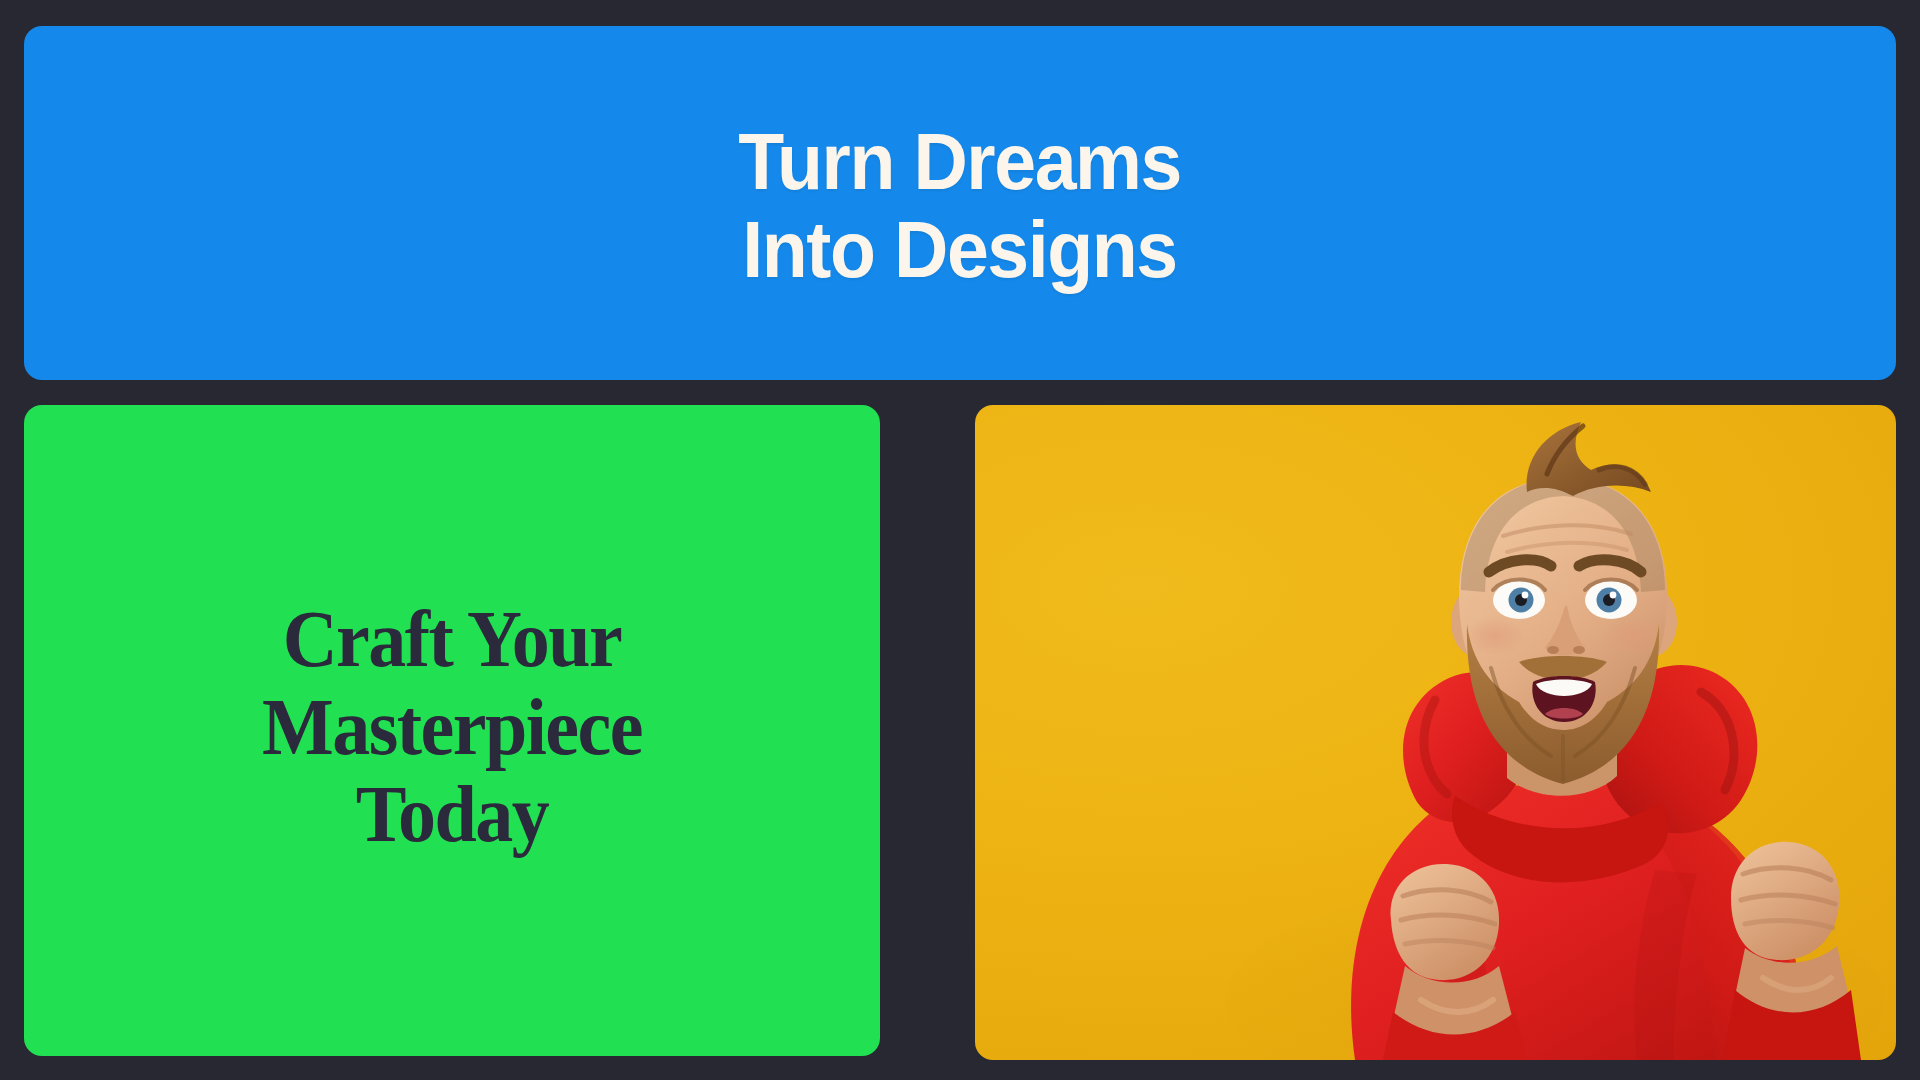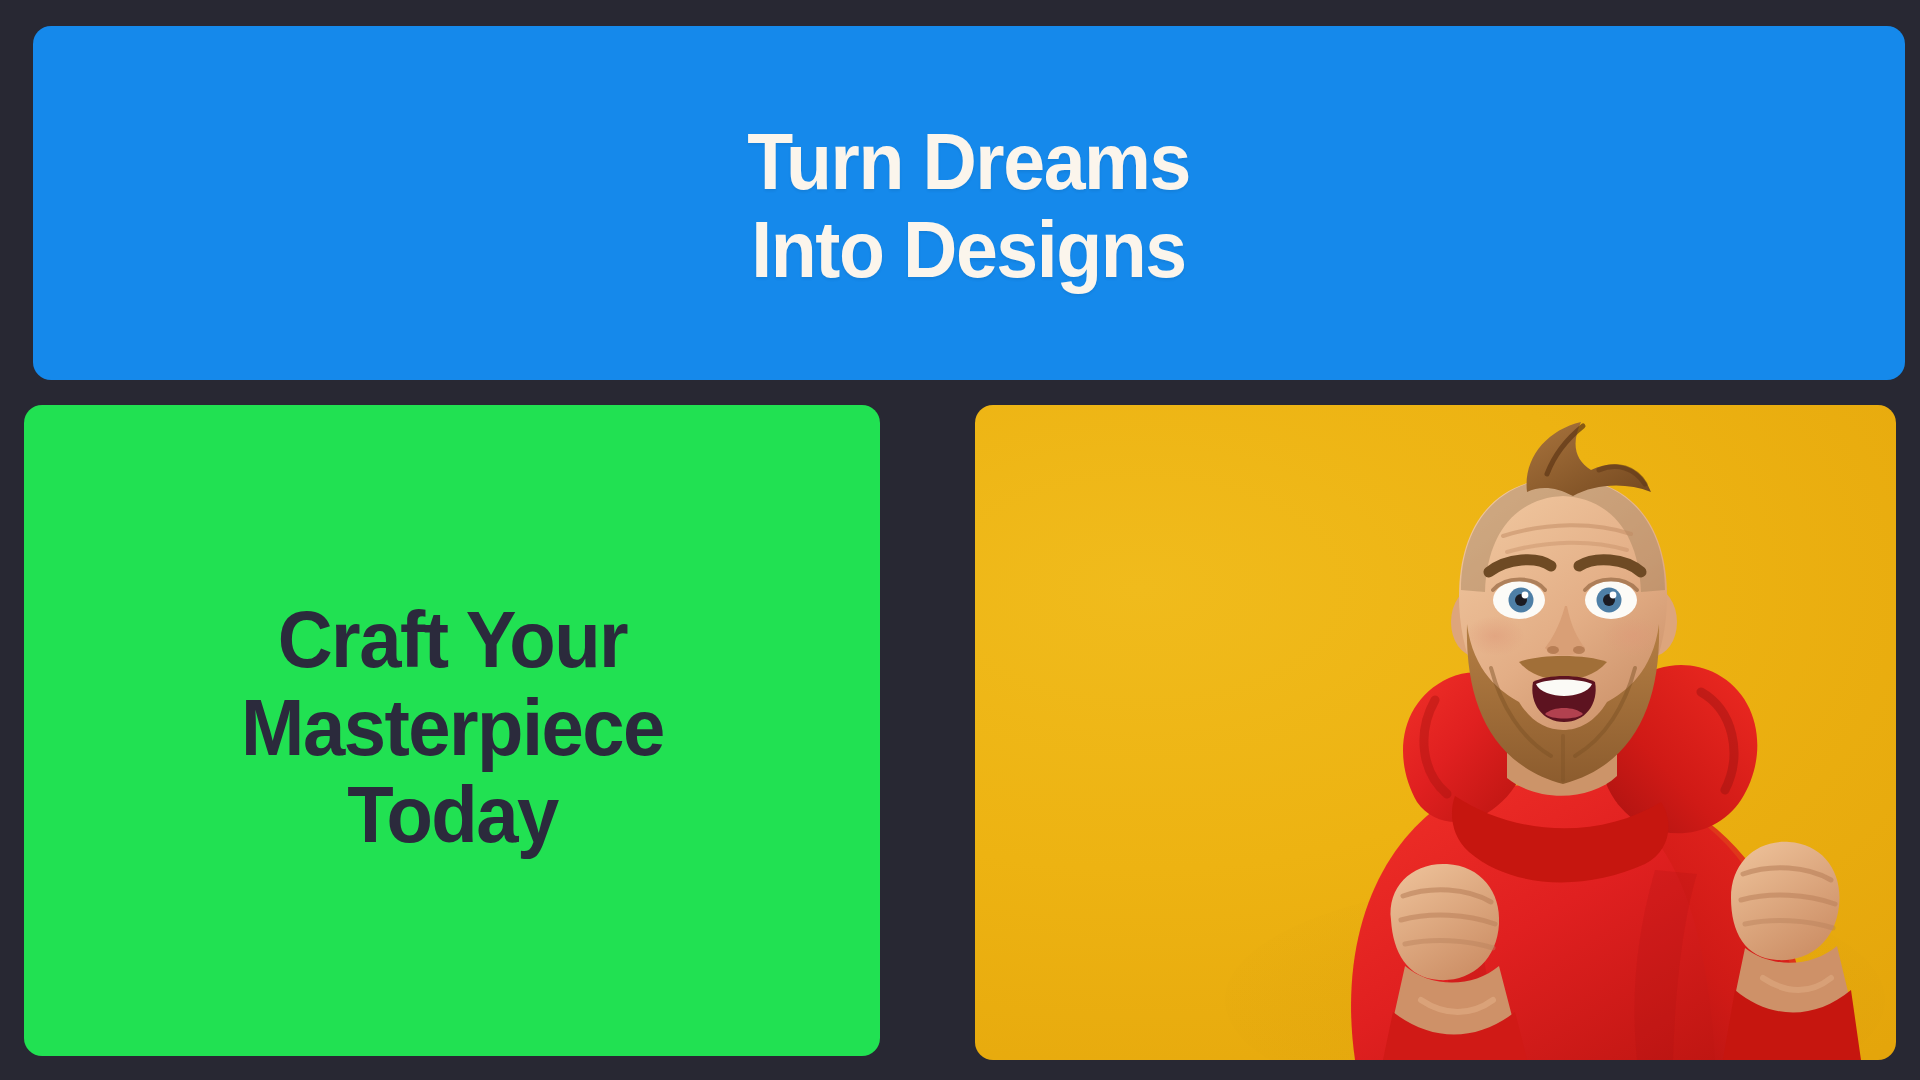--- a/index.html
+++ b/index.html
@@ -25,21 +25,21 @@
 
   
   .card {
     position:absolute;
     border-radius:18px;
     overflow:hidden;
   }
 
   
   #card-blue {
-    left:33px;
+    left:24px;
     top:26px;
     width:1872px;
     height:354px;
     background:#1589EB;
     display:flex;
     align-items:center;
     justify-content:center;
   }
 
   #blue-heading {
@@ -60,20 +60,21 @@
   
   #card-green {
     left:24px;
     top:405px;
     width:856px;
     height:651px;
     background:#21E152;
     display:flex;
     align-items:center;
     justify-content:center;
+    font-family:Liberation Serif, serif;
   }
 
   #green-heading {
     color:#2B2A3C;
     font-size:80px;
     line-height:1.02;
     font-weight:700;
     letter-spacing:-1.6px;
     text-align:center;
     transform:scaleX(0.95);

